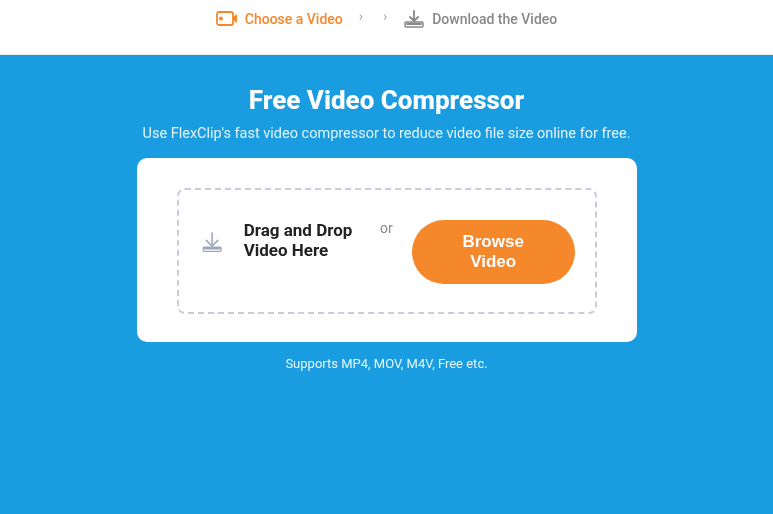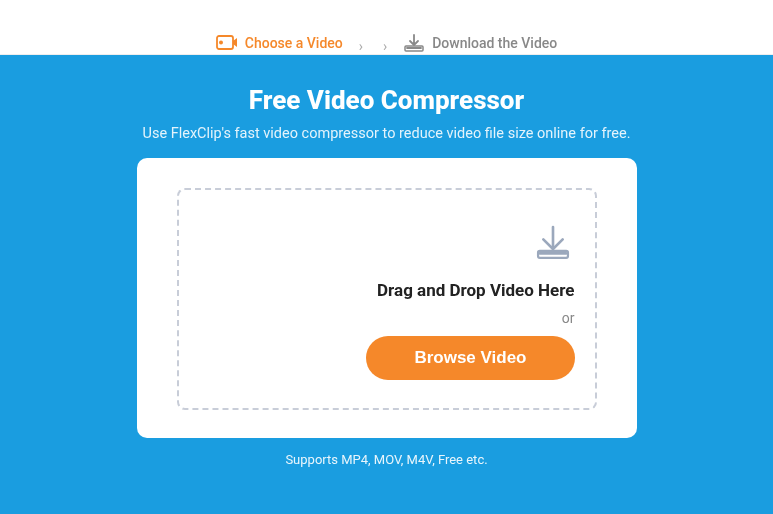--- a/index.html
+++ b/index.html
@@ -13,25 +13,25 @@
       height: 514px;
       font-family: -apple-system, BlinkMacSystemFont, 'Segoe UI', Roboto, Arial, sans-serif;
       overflow: hidden;
     }
 
     
     .navbar {
       background: #ffffff;
       height: 55px;
       display: flex;
-      align-items: flex-end;
+      align-items: flex-start;
       justify-content: center;
       gap: 12px;
       border-bottom: 1px solid #eee;
-      padding: 0 30px;
+      padding: 8px 30px;
     }
 
     .nav-step {
       display: flex;
       align-items: center;
       gap: 7px;
       cursor: pointer;
     }
 
     .nav-step .step-icon {
@@ -97,23 +97,22 @@
       flex-direction: column;
       align-items: center;
     }
 
     .drop-zone {
       width: 100%;
       border: 2px dashed #c8cdd8;
       border-radius: 8px;
       padding: 30px 20px 28px;
       display: flex;
-      flex-direction: column;
-      align-items: flex-end;
-      gap: 10px;
+      align-items: flex-start;
+      gap: 19px;
       cursor: pointer;
     }
 
     .download-icon-svg {
       width: 44px;
       height: 44px;
       margin-bottom: 6px;
     }
 
     .drag-text {

